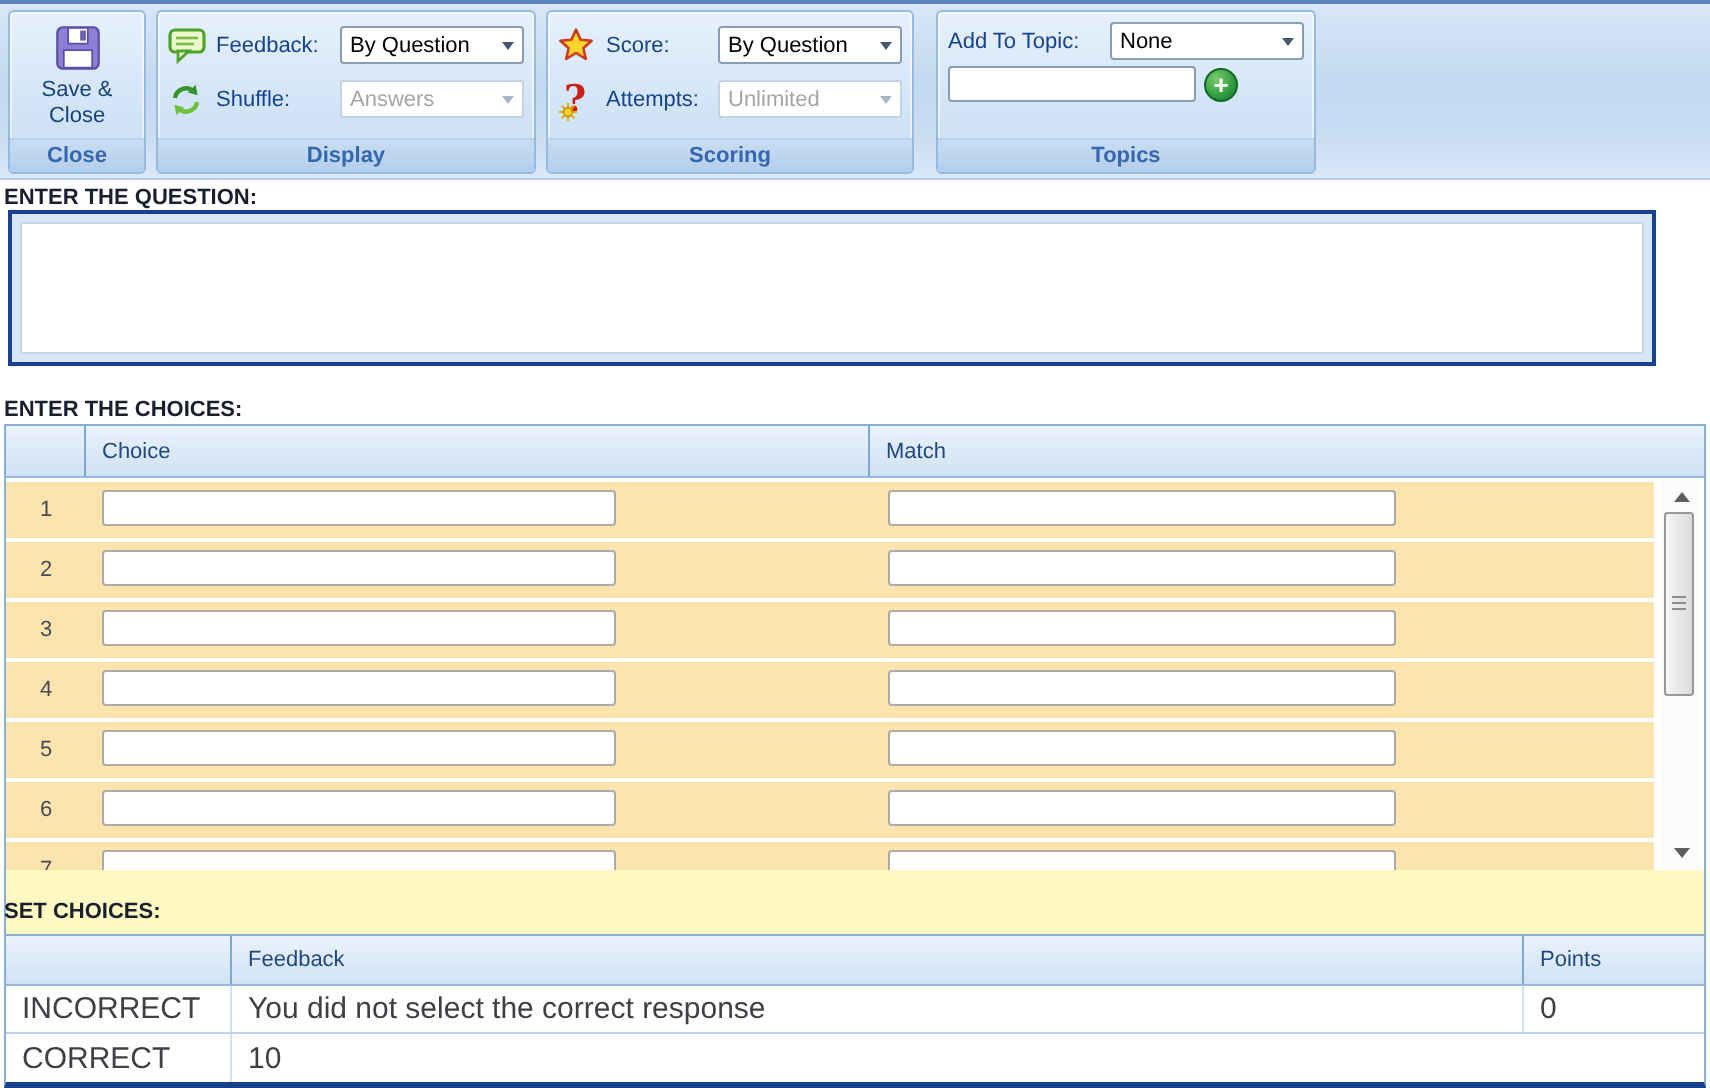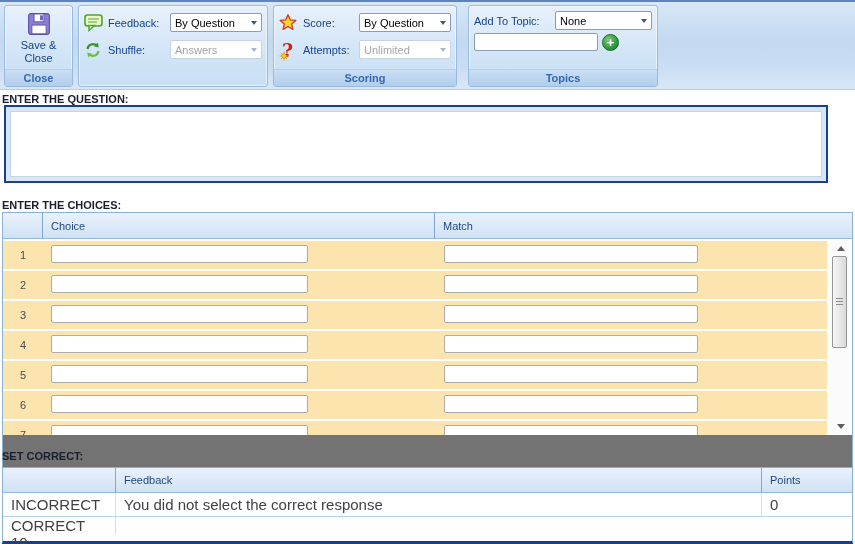--- a/index.html
+++ b/index.html
@@ -58,21 +58,21 @@
   .lbl-choices{top:199px;}
   .lbl-feedback{top:450px;}
 
   .qbox{position:absolute;left:4px;top:105px;width:824px;height:78px;box-sizing:border-box;
         border:2px solid #17418E;background:#D7E5F5;padding:4px;}
   .qbox textarea{width:100%;height:100%;box-sizing:border-box;border:1px solid #C2D5EA;
         resize:none;background:#fff;font-family:"Liberation Sans",sans-serif;font-size:12px;}
 
   
   .choices-table{position:absolute;left:2px;top:212px;width:851px;height:274px;box-sizing:border-box;
-        border:1px solid #89AFD7;border-bottom:2px solid #3E6DB0;background:#737373;}
+        border:1px solid #89AFD7;border-bottom:2px solid #3E6DB0;background:#fef9c3;}
   .ch-header{display:flex;height:26px;background:linear-gradient(#EAF2FC,#CFE2F4);
         border-bottom:1px solid #95B8DE;font-size:11px;color:#1F4880;align-items:center;box-sizing:border-box;}
   .ch-h0{width:40px;height:100%;border-right:1px solid #7FA7D2;box-sizing:border-box;}
   .ch-h1{width:392px;height:100%;border-right:1px solid #7FA7D2;box-sizing:border-box;
         display:flex;align-items:center;padding-left:8px;}
   .ch-h2{flex:1;height:100%;display:flex;align-items:center;padding-left:8px;}
   .ch-body{position:relative;height:196px;overflow:hidden;background:#fff;}
   .ch-row{position:relative;height:28px;margin-top:2px;width:824px;background:#FBE4AE;}
   .ch-num{position:absolute;left:0;top:0;width:40px;text-align:center;line-height:28px;
         font-size:11px;color:#4A4A55;}
@@ -102,21 +102,21 @@
         border:1px solid #89AFD7;border-bottom:3px solid #17418E;background:#fff;}
   .fb-header{display:flex;height:25px;background:linear-gradient(#EAF2FC,#CFE2F4);
         border-bottom:1px solid #95B8DE;font-size:11px;color:#1F4880;box-sizing:border-box;}
   .fb-c0{width:113px;height:100%;border-right:1px solid #7FA7D2;box-sizing:border-box;
         display:flex;align-items:center;padding-left:8px;}
   .fb-c1{width:646px;height:100%;border-right:1px solid #7FA7D2;box-sizing:border-box;
         display:flex;align-items:center;padding-left:8px;}
   .fb-c2{flex:1;height:100%;display:flex;align-items:center;padding-left:8px;}
   .fb-row{display:flex;height:24px;font-size:15px;color:#3F3F46;border-bottom:1px solid #B9D3EC;
         box-sizing:border-box;}
-  .fb-row:last-child{border-bottom:none;flex-direction:column;}
+  .fb-row:last-child{border-bottom:none;}
   .fb-row .fb-c0,.fb-row .fb-c1,.fb-row .fb-c2{border-right:1px solid #CFE0F1;}
   .fb-row .fb-c2{border-right:none;}
 
   .qmark{position:relative;width:20px;height:22px;}
   .qmark .q{font-family:"DejaVu Serif",serif;font-weight:bold;font-size:19px;color:#CC2016;
         line-height:20px;display:block;margin-left:3px;}
 </style>
 </head>
 <body>
 
@@ -168,20 +168,21 @@
               <polygon points="4.2,16.6 3.2,11.4 8.1,12.8" fill="#6FBF3C"></polygon>
             </svg>
           </span>
           <span class="rlabel">Shuffle:</span>
           <div class="dd disabled">
             <span class="dd-text">Answers</span>
             <span class="dd-arrow"></span>
           </div>
         </div>
       </div>
+      <div class="rgroup-label">Display</div>
     </div>
 
     <div class="rgroup g-scoring">
       <div class="rg-body">
         <div class="frow">
           <span class="icon-cell">
             <svg width="18" height="17" viewBox="0 0 18 17">
               <polygon points="9,0.8 11.35,5.9 16.8,6.4 12.7,10.1 13.9,15.4 9,12.5 4.1,15.4 5.3,10.1 1.2,6.4 6.65,5.9" fill="#FFD42A" stroke="#CC3B22" stroke-width="1.3" stroke-linejoin="round"></polygon>
             </svg>
           </span>
@@ -290,21 +291,21 @@
         <div class="sb-thumb">
           <span class="sb-grip"></span>
         </div>
         <div class="sb-arrow sb-down">
             <span class="tri-down"></span>
           </div>
       </div>
     </div>
   </div>
 
-  <div class="sec-label lbl-feedback">SET CORRECT:</div>
+  <div class="sec-label lbl-feedback">SET CHOICES:</div>
   <div class="fb-table">
     <div class="fb-header">
       <div class="fb-c0"></div>
       <div class="fb-c1">Feedback</div>
       <div class="fb-c2">Points</div>
     </div>
     <div class="fb-row">
       <div class="fb-c0">INCORRECT</div>
       <div class="fb-c1">You did not select the correct response</div>
       <div class="fb-c2">0</div>

